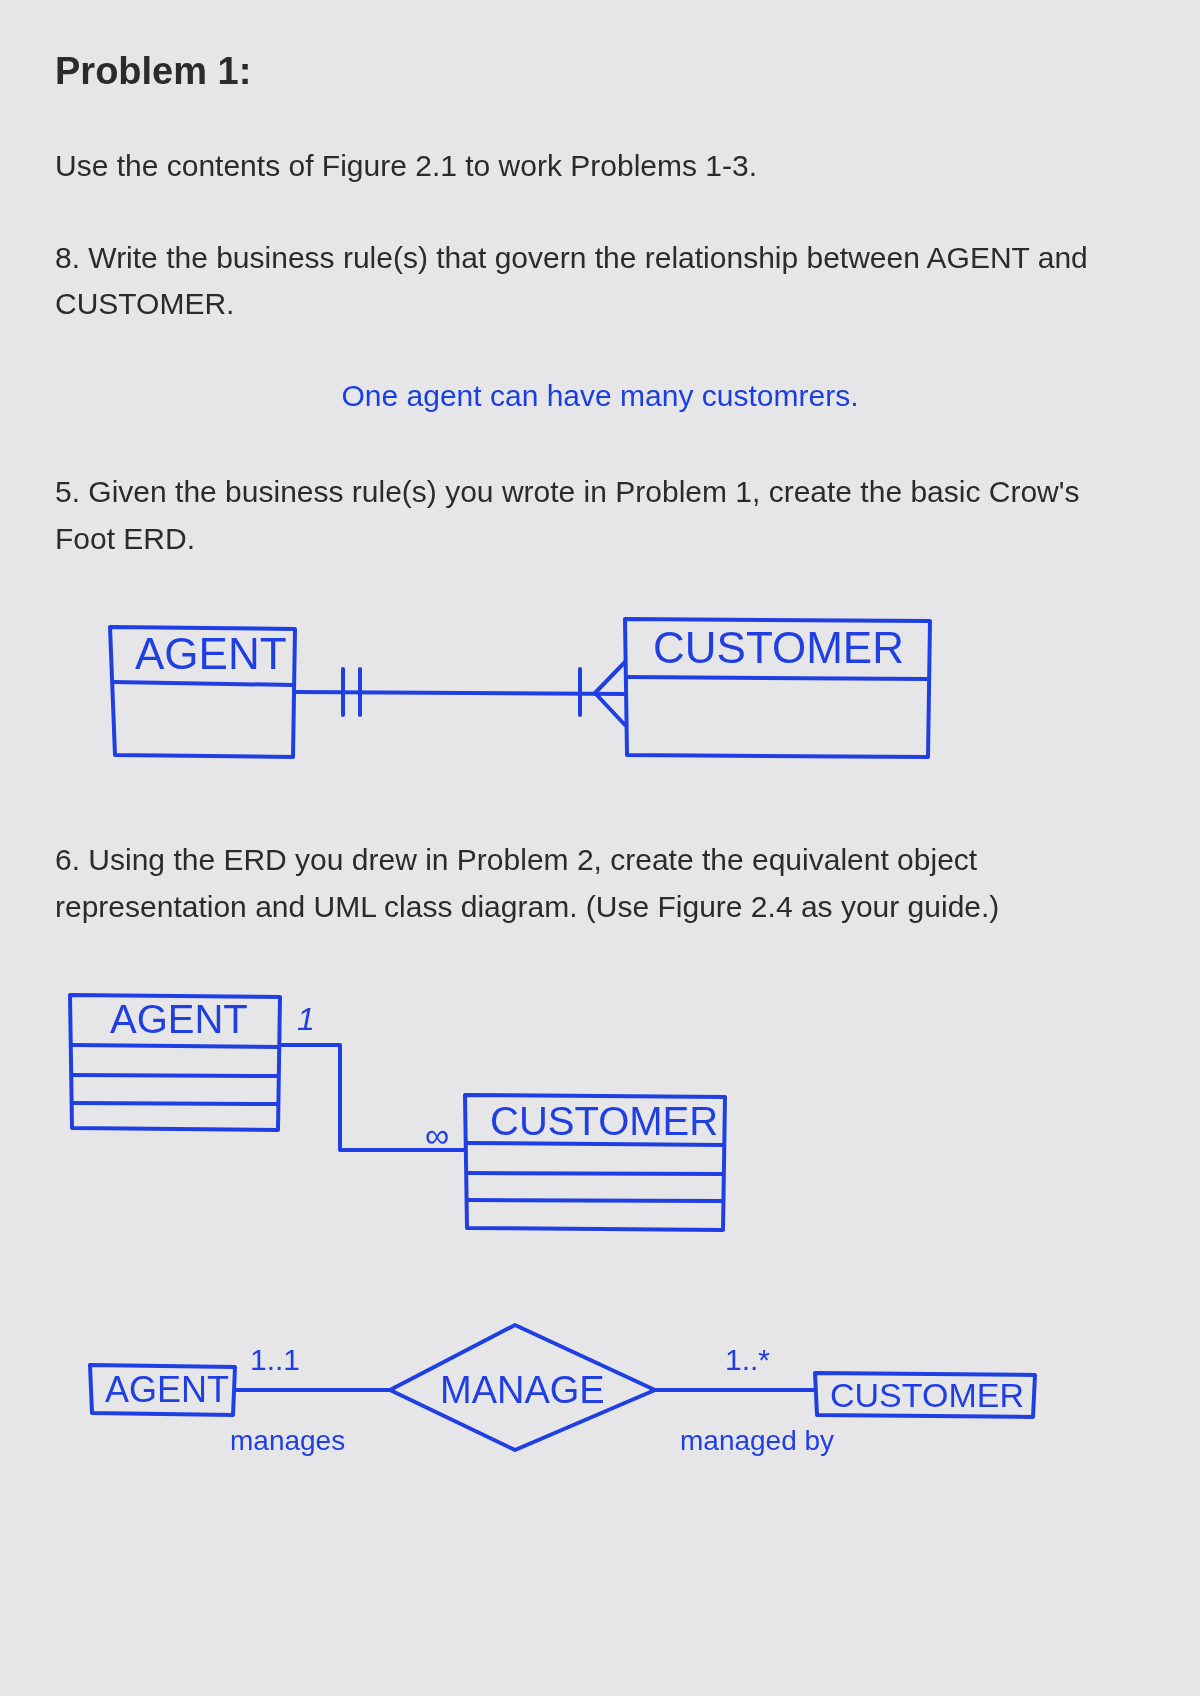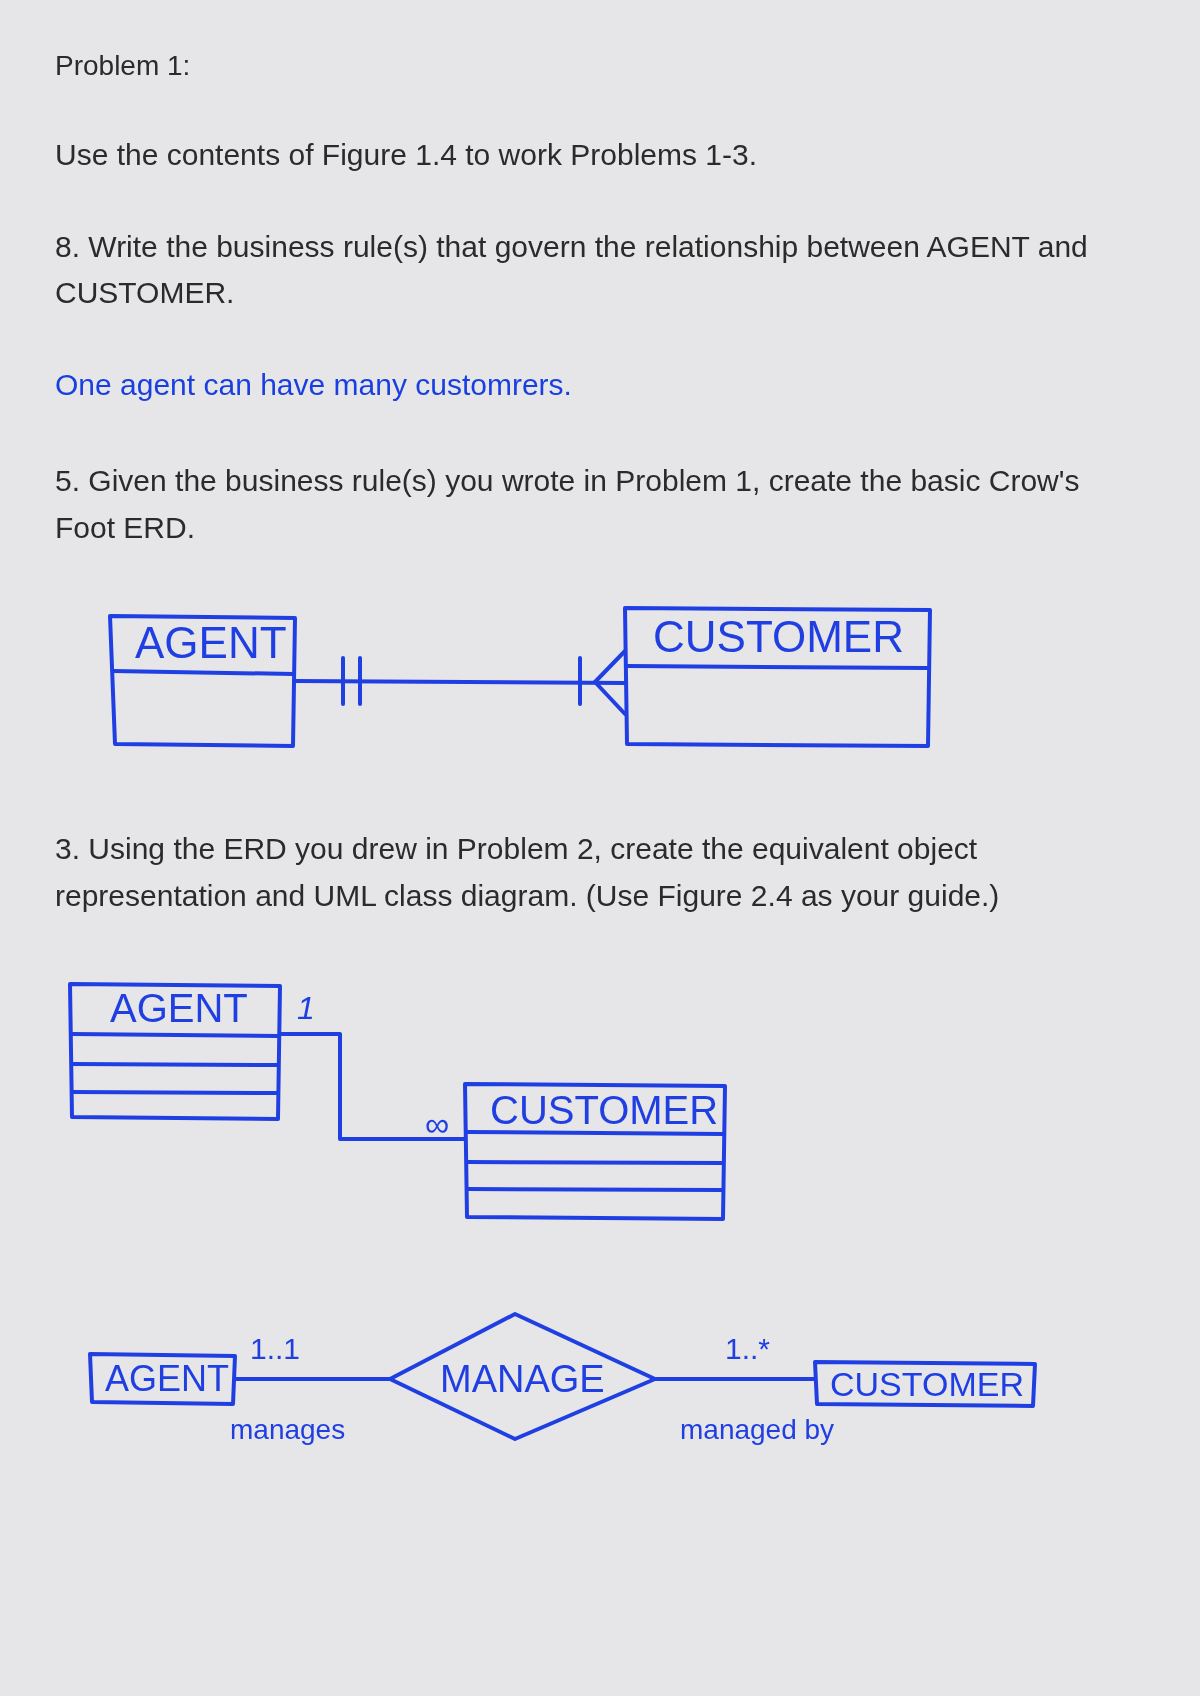--- a/index.html
+++ b/index.html
@@ -9,47 +9,48 @@
     height: 1696px;
     background: #e6e6e8;
     font-family: "Comic Sans MS", "Segoe Script", cursive, sans-serif;
     color: #2b2b2b;
   }
   .page {
     padding: 50px 55px 40px 55px;
     box-sizing: border-box;
   }
   .heading {
-    font-size: 28px;
-    font-weight: 400;
+    font-size: 38px;
+    font-weight: 700;
     margin-bottom: 50px;
   }
   .para {
     font-size: 30px;
     line-height: 1.55;
     margin-bottom: 45px;
   }
   .answer {
     color: #1a3fe0;
     font-size: 30px;
     line-height: 1.55;
     margin-bottom: 50px;
+    text-align: center;
   }
   svg { display: block; }
   .stroke-blue { stroke: #203fe3; fill: none; stroke-width: 4; stroke-linecap: round; stroke-linejoin: round; }
   .text-blue { fill: #203fe3; font-family: "Comic Sans MS","Segoe Script",cursive,sans-serif; }
 </style>
 </head>
 <body>
 
 <div class="page">
 
   <div class="heading">Problem 1:</div>
 
-  <div class="para">Use the contents of Figure 1.4 to work Problems 1-3.</div>
+  <div class="para">Use the contents of Figure 2.1 to work Problems 1-3.</div>
 
   <div class="para">8. Write the business rule(s) that govern the relationship between AGENT and CUSTOMER.</div>
 
   <div class="answer">
     <div>One agent can have many customrers.</div>
   </div>
 
   <div class="para">5. Given the business rule(s) you wrote in Problem 1, create the basic Crow's Foot ERD.</div>
 
   <svg width="1090" height="200" viewBox="0 0 1090 200">
@@ -65,21 +66,21 @@
     <path class="stroke-blue" d="M240 85 L570 87"></path>
 
     <path class="stroke-blue" d="M288 62 L288 108"></path>
     <path class="stroke-blue" d="M305 62 L305 108"></path>
 
     <path class="stroke-blue" d="M540 86 L570 55"></path>
     <path class="stroke-blue" d="M540 86 L570 118"></path>
     <path class="stroke-blue" d="M525 62 L525 108"></path>
   </svg>
 
-  <div class="para" style="margin-top:30px;">3. Using the ERD you drew in Problem 2, create the equivalent object representation and UML class diagram. (Use Figure 2.4 as your guide.)</div>
+  <div class="para" style="margin-top:30px;">6. Using the ERD you drew in Problem 2, create the equivalent object representation and UML class diagram. (Use Figure 2.4 as your guide.)</div>
 
   <svg width="1090" height="490" viewBox="0 0 1090 490">
 
     <path class="stroke-blue" d="M15 20 L225 22 L223 155 L17 153 Z"></path>
     <path class="stroke-blue" d="M17 70 L223 72"></path>
     <path class="stroke-blue" d="M17 100 L223 101"></path>
     <path class="stroke-blue" d="M17 128 L223 129"></path>
     <text class="text-blue" x="55" y="58" font-size="40">AGENT</text>
 
     <text class="text-blue" x="242" y="55" font-size="32" font-style="italic">1</text>

